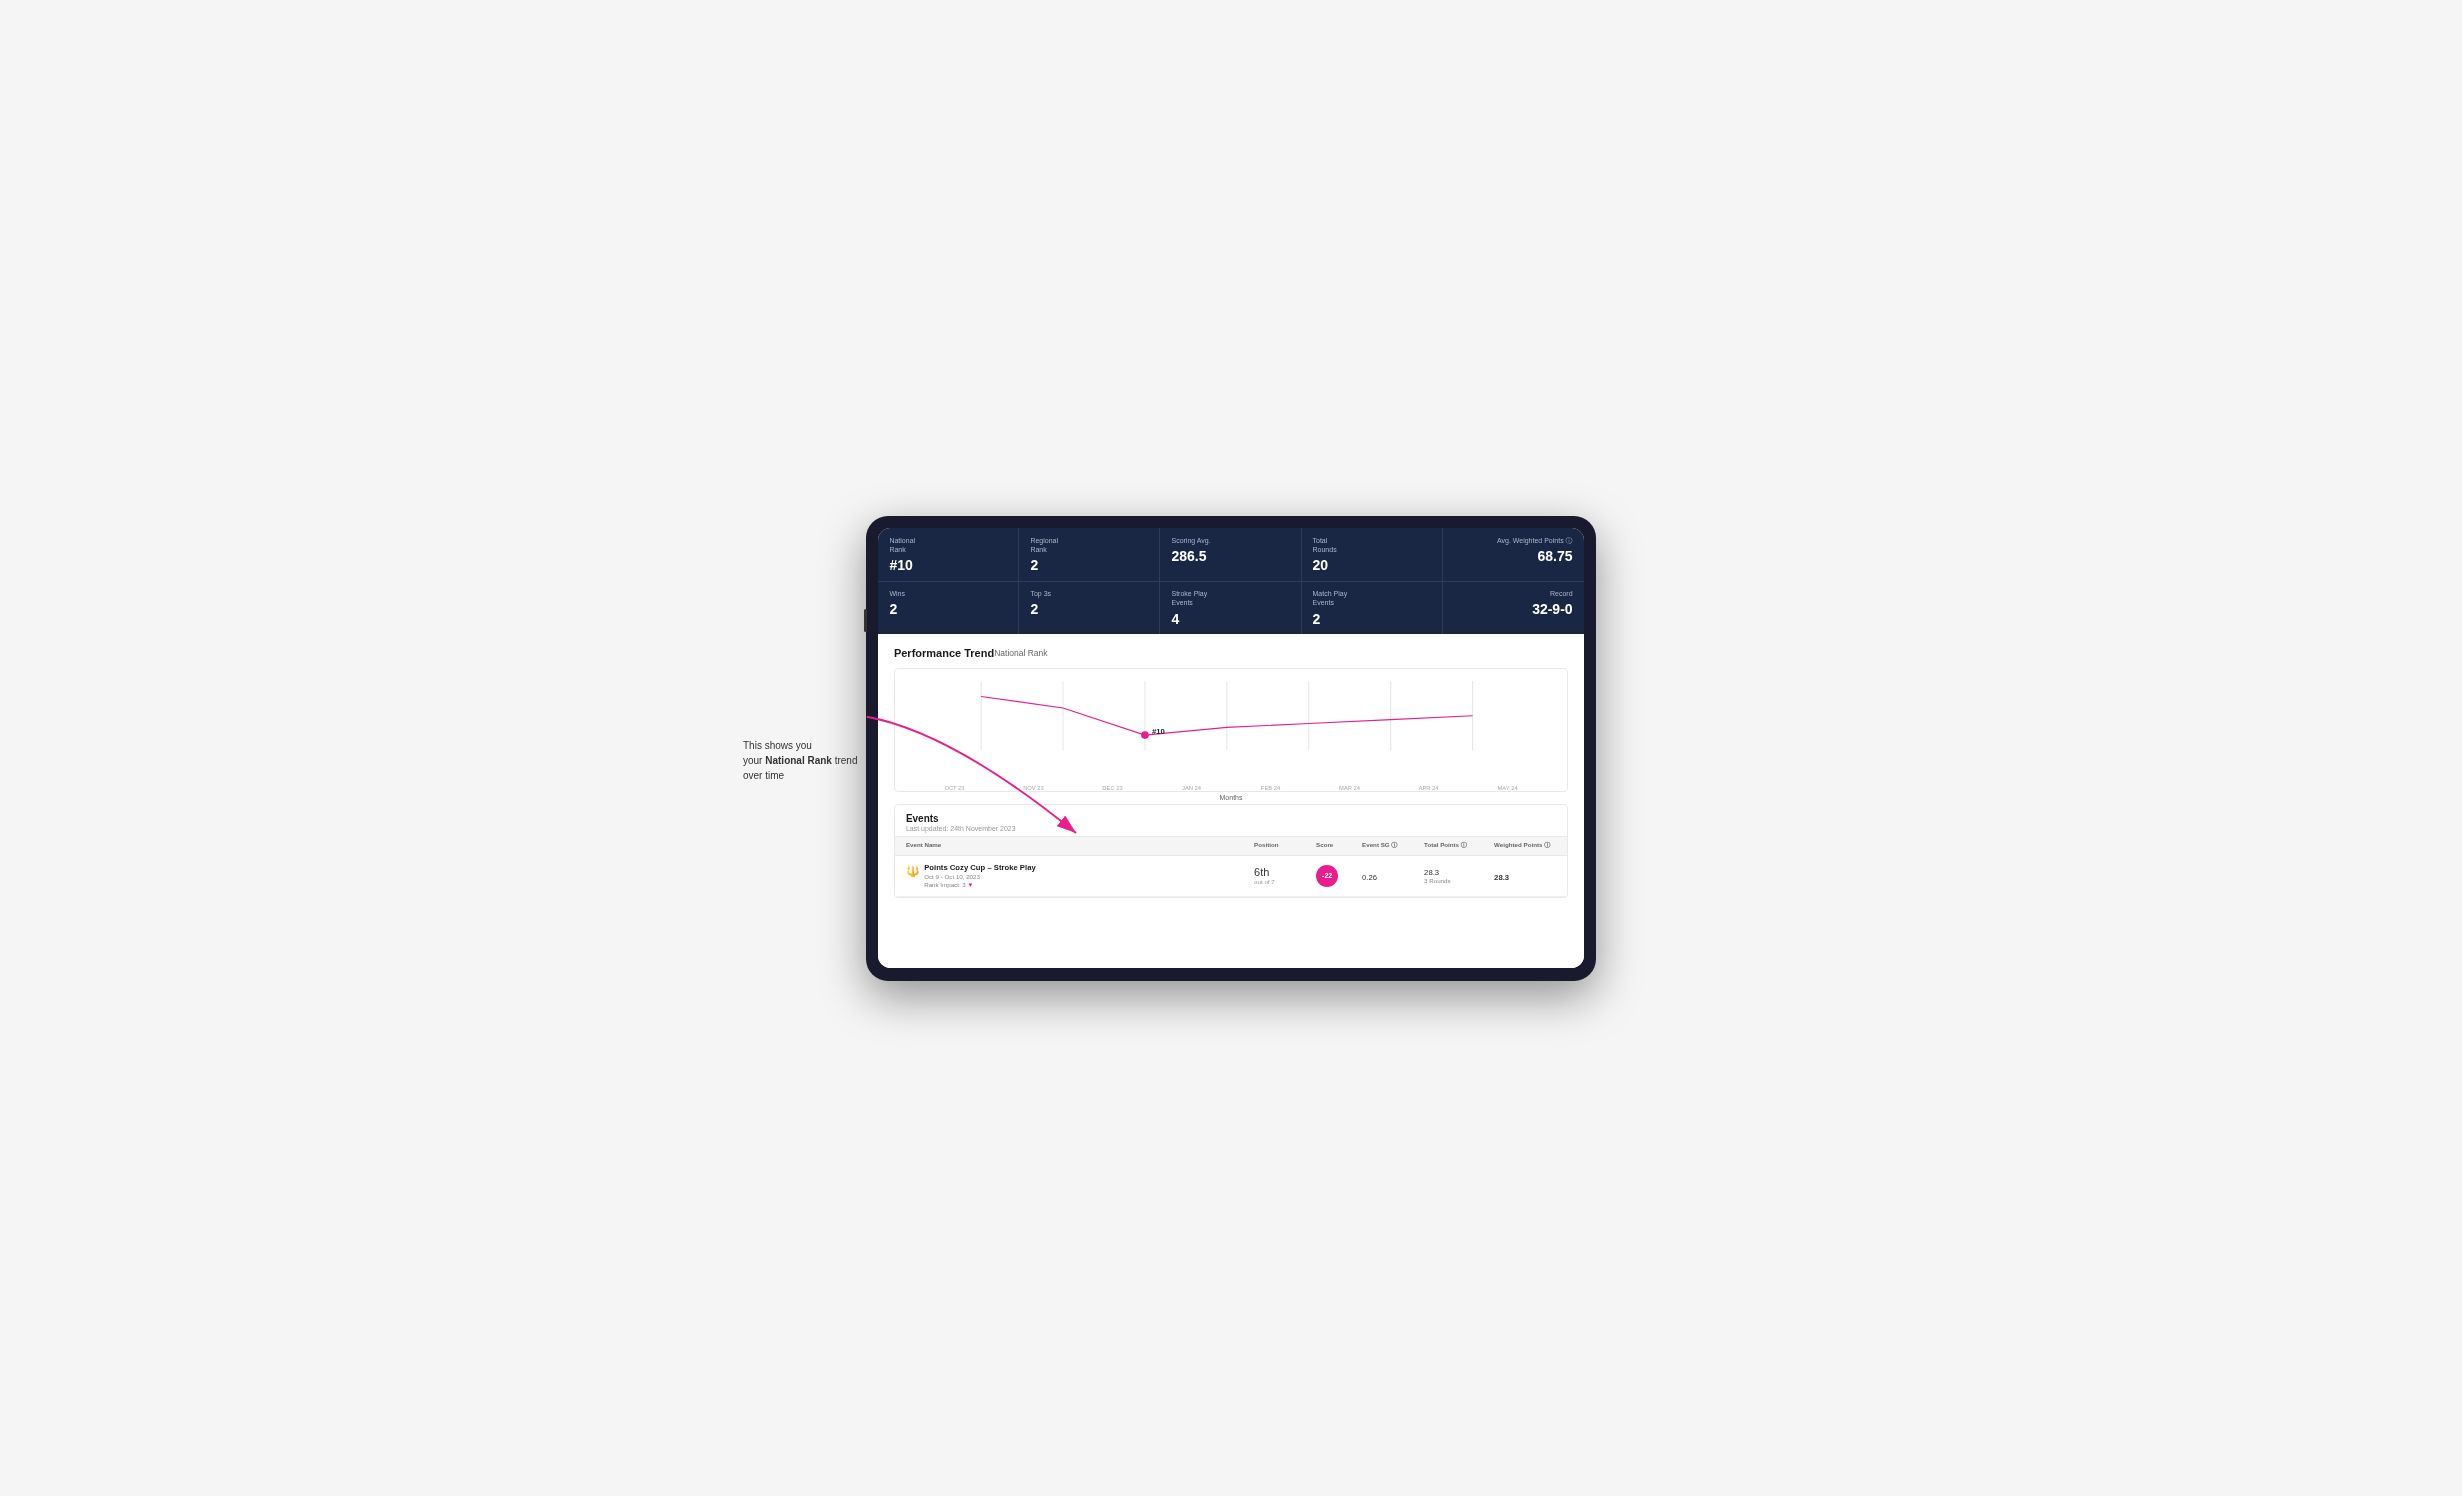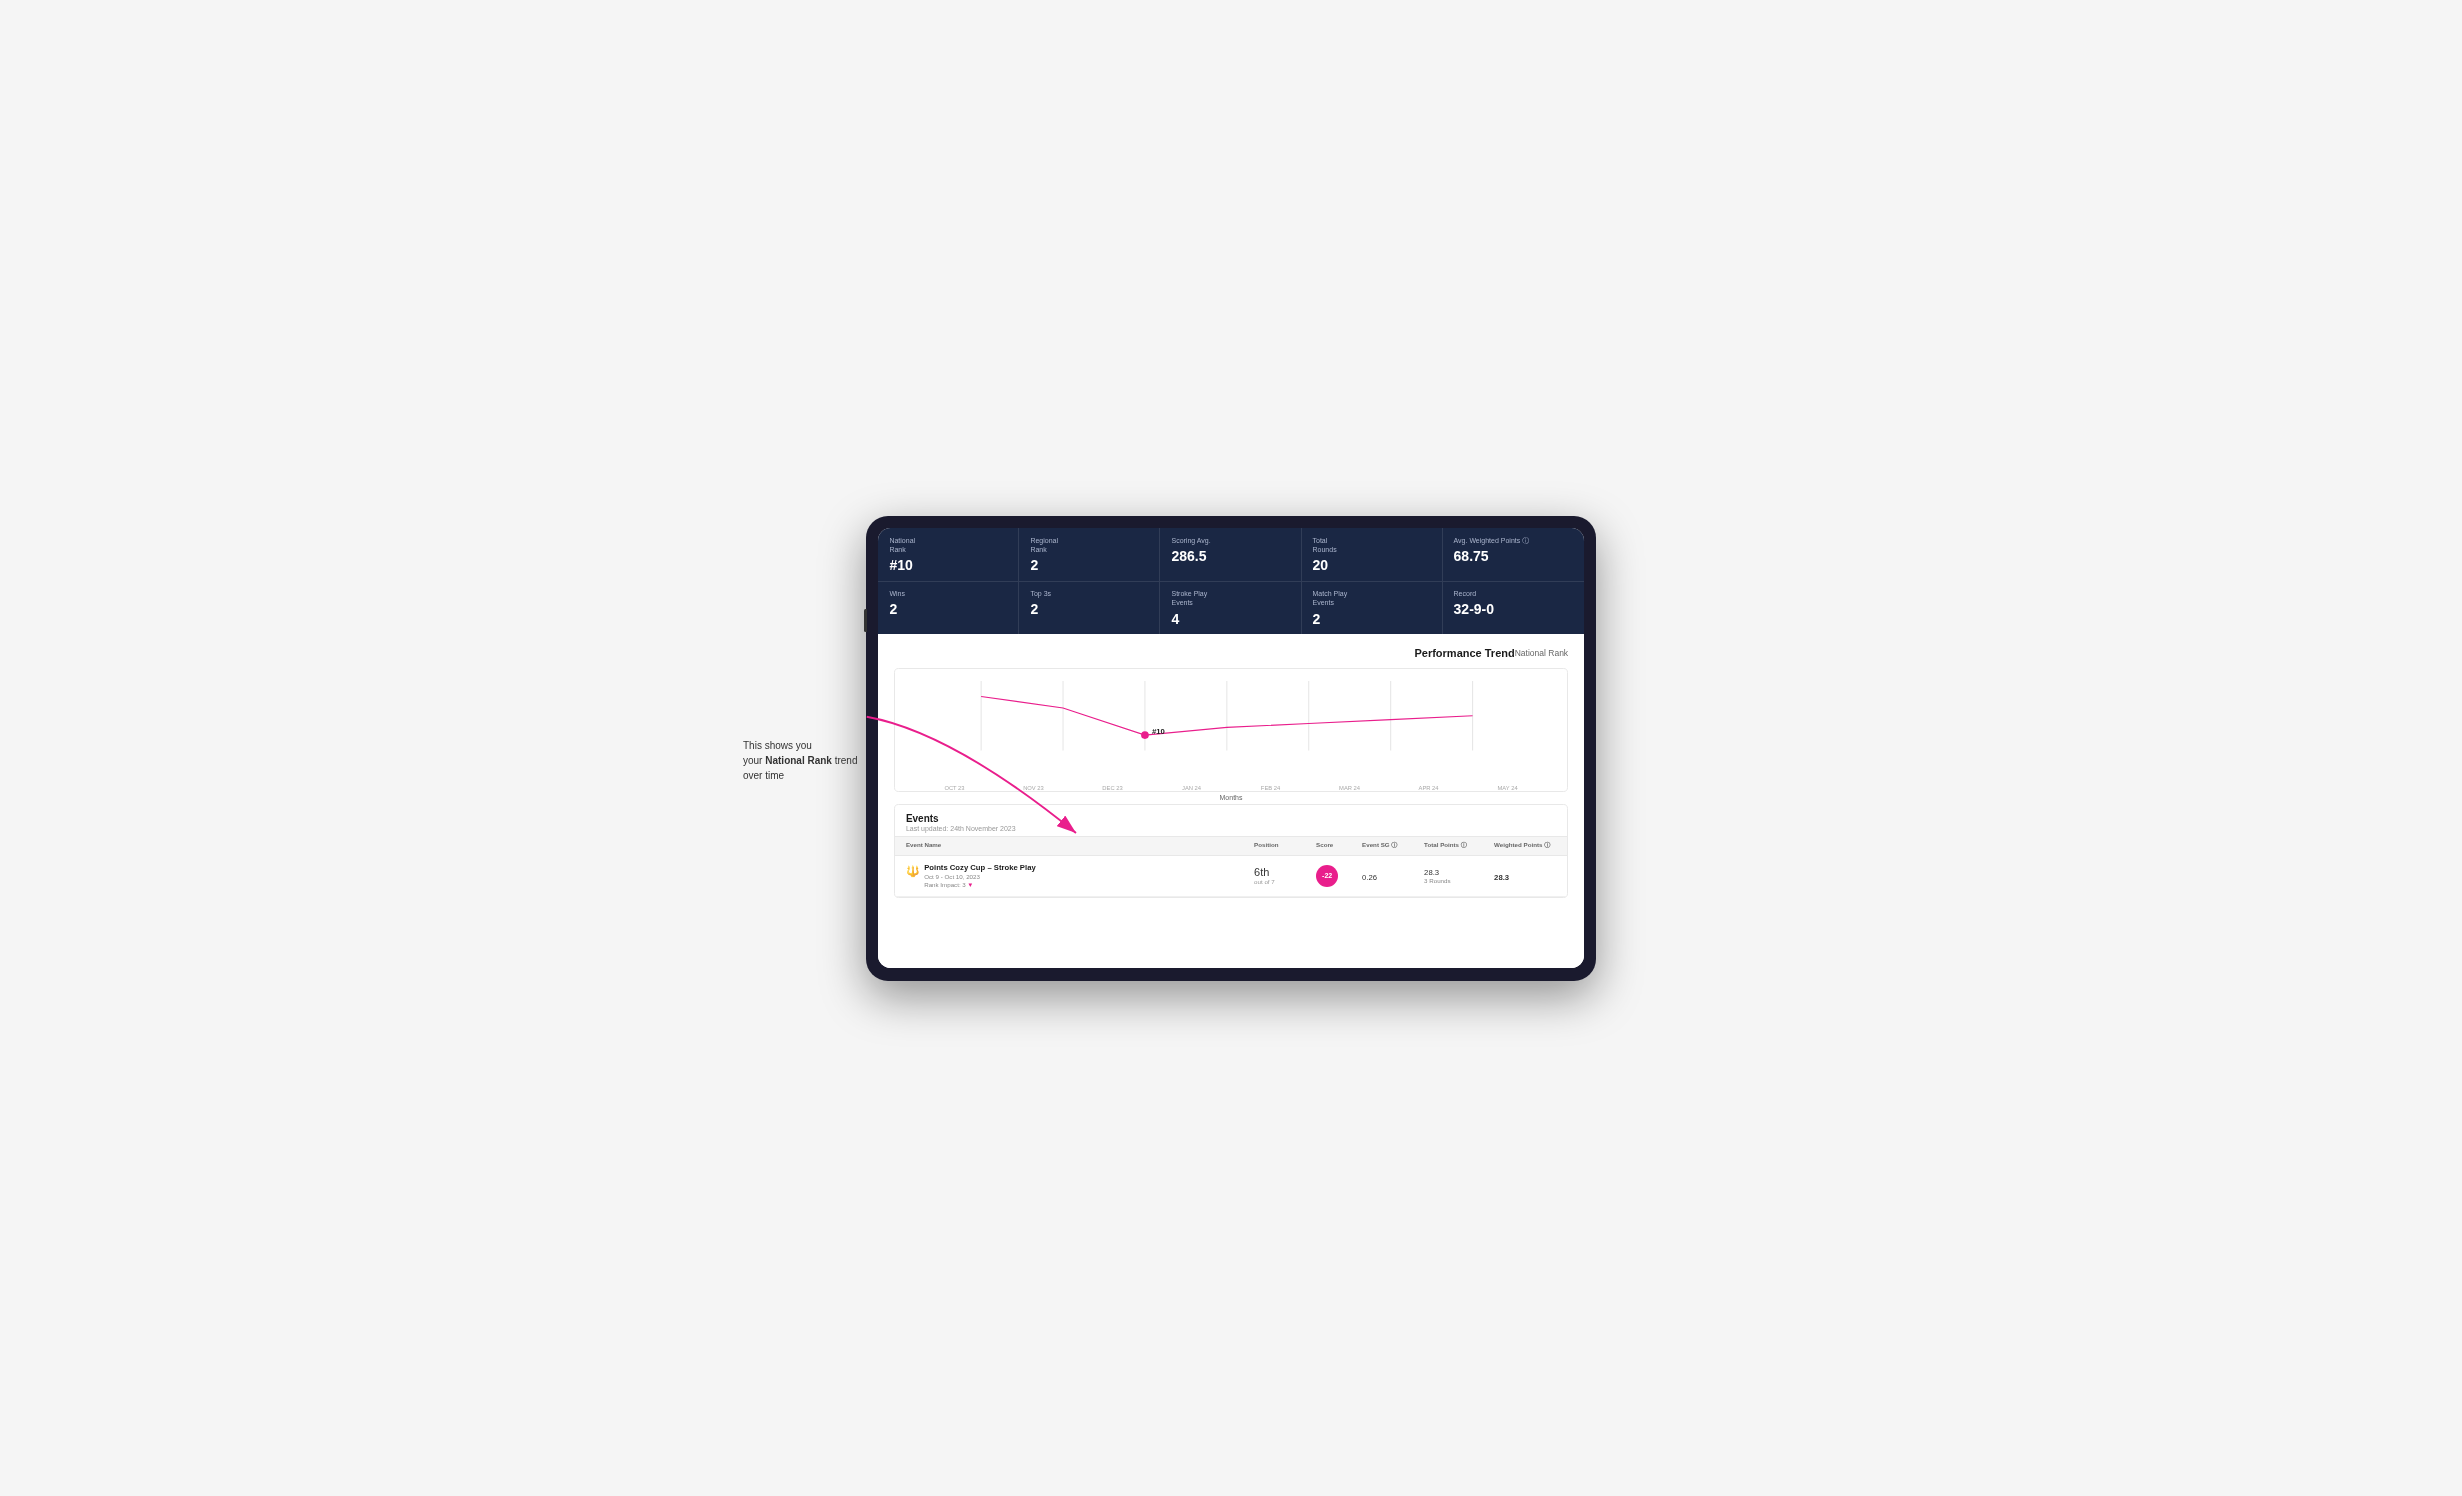--- a/index.html
+++ b/index.html
@@ -39,21 +39,21 @@
       grid-template-columns: repeat(5, 1fr);
       padding: 0;
     }
 
     .stat-cell {
       padding: 7.7px 11px;
       color: #fff;
       border-right: 0.8px solid rgba(255,255,255,0.1);
     }
 
-    .stat-cell:last-child { border-right: none; }
+    .stat-cell:last-child { border-right: none; text-align: right; }
 
     .stat-label {
       font-size: 7px;
       color: #aab4cc;
       margin-bottom: 3.1px;
       line-height: 1.3;
     }
 
     .stat-value {
       font-size: 14px;
@@ -72,21 +72,21 @@
     .main-content {
       flex: 1;
       overflow-y: auto;
       padding: 12.4px 15.5px;
       background: #fff;
     }
 
     
     .section-header {
       display: flex;
-      justify-content: flex-end;
+      justify-content: flex-start;
       align-items: center;
       margin-bottom: 9.3px;
     }
 
     .section-title {
       font-size: 11px;
       font-weight: 700;
       color: #1a1a1a;
     }
 

